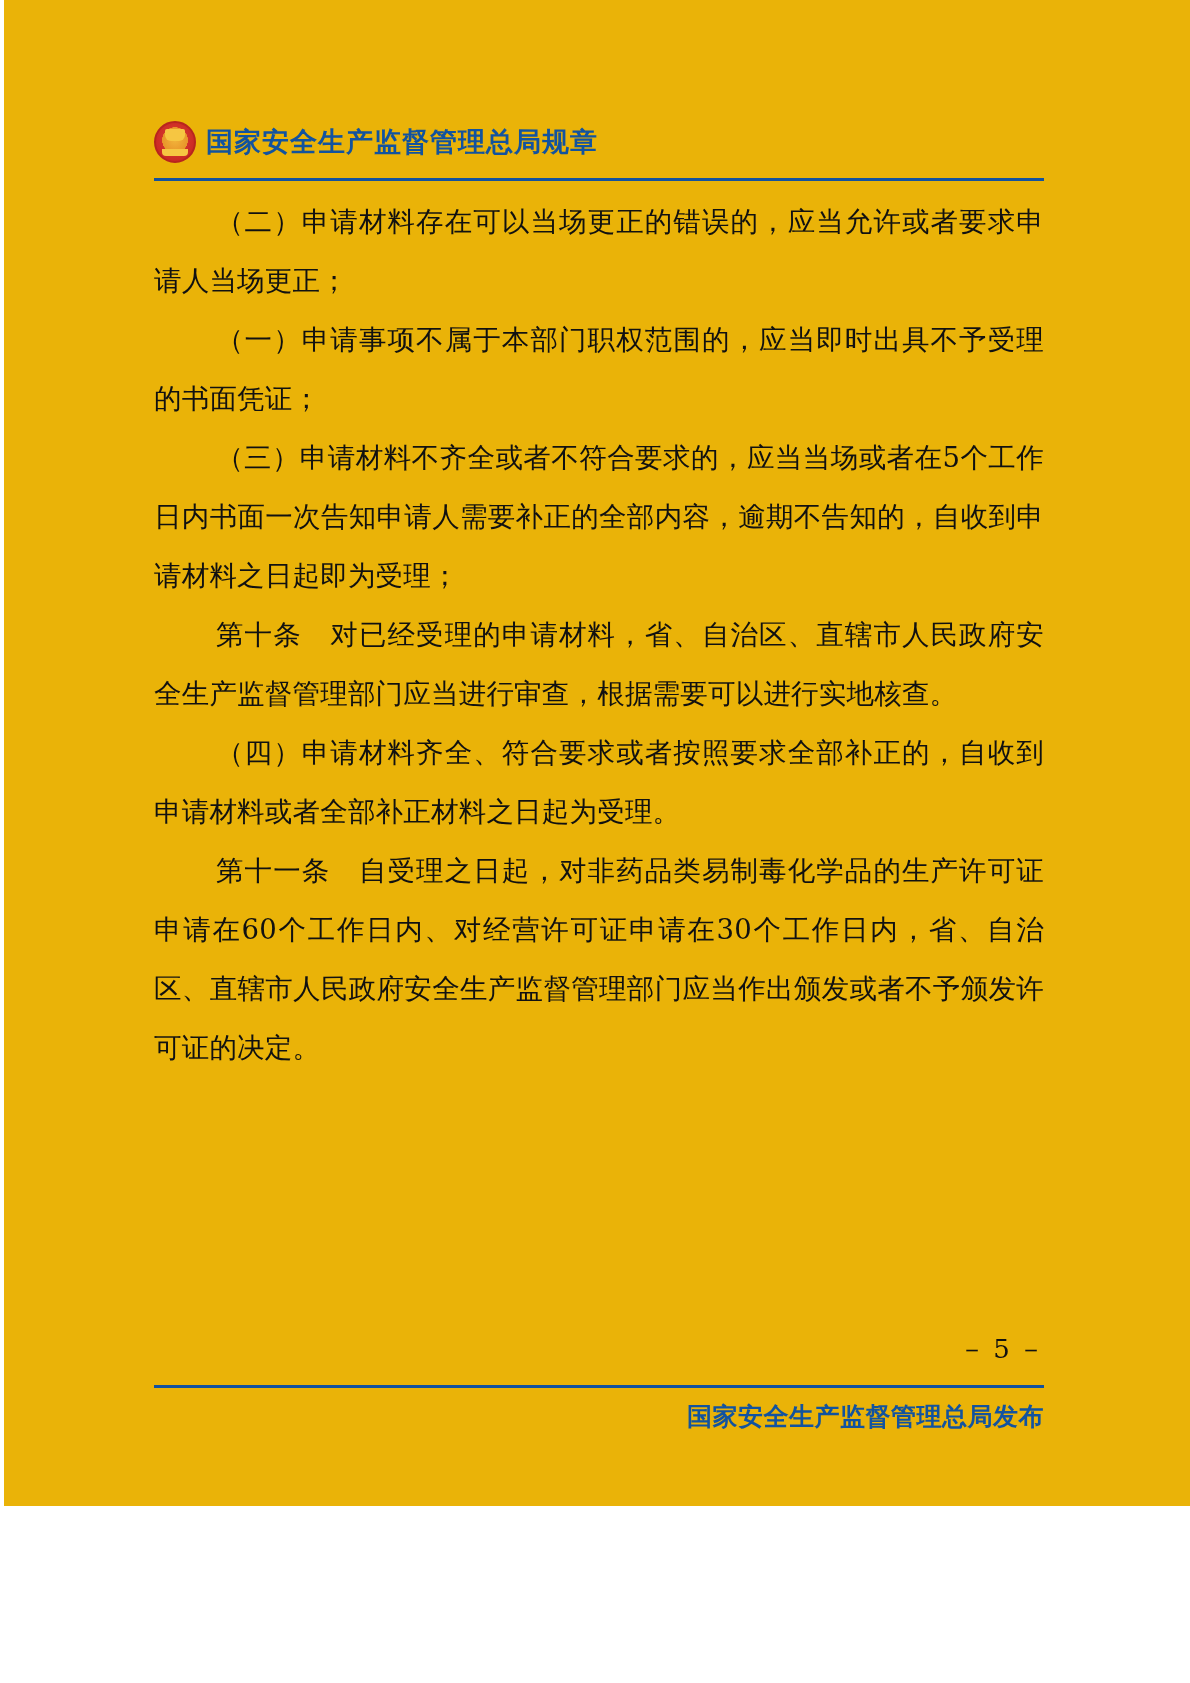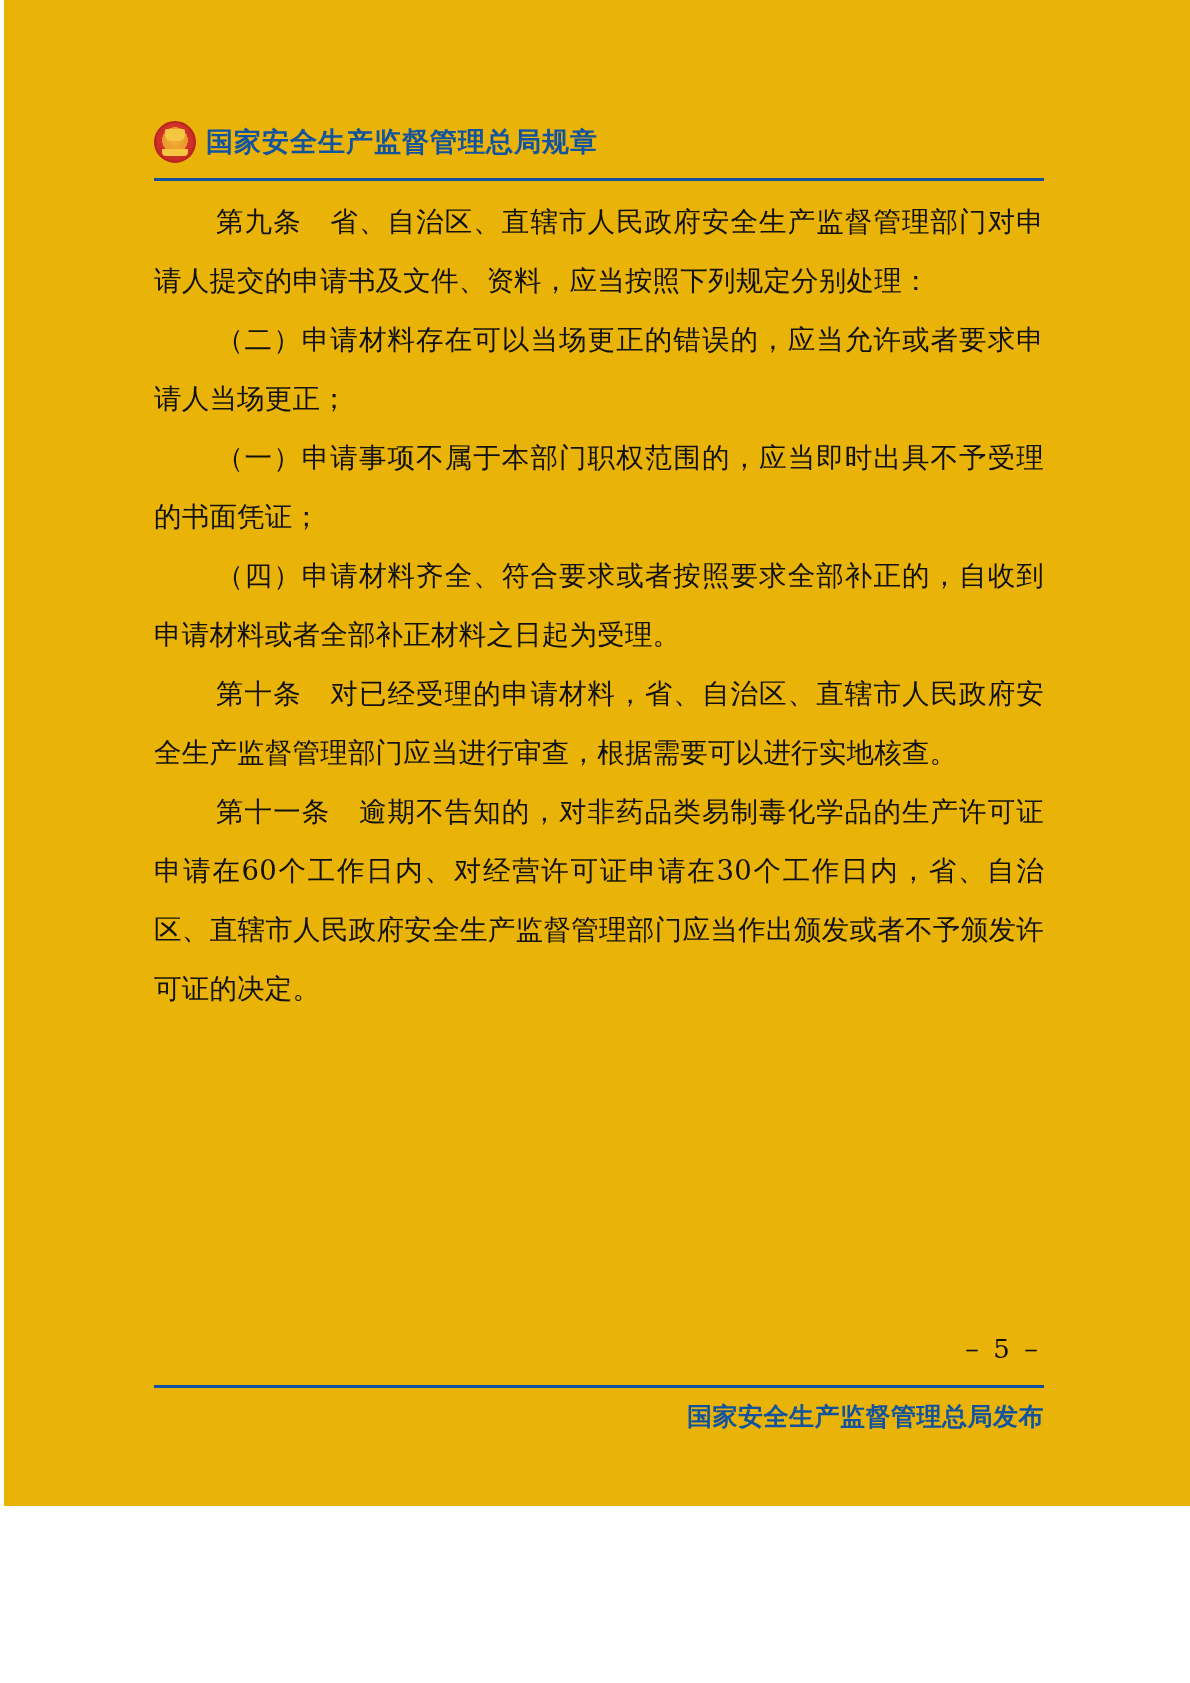--- a/index.html
+++ b/index.html
@@ -141,25 +141,25 @@
 <div class="page">
 
   <div class="header">
     <div class="emblem"></div>
     <div class="header-title">国家安全生产监督管理总局规章</div>
   </div>
 
   <div class="rule-top"></div>
 
   <div class="content">
-    <p class="para">第九条　省、自治区、直辖市人民政府安全生产监督管理部门对申请人提交的申请书及文件、资料，应当按照下列规定分别处理：</p>
     <p class="para">（二）申请材料存在可以当场更正的错误的，应当允许或者要求申请人当场更正；</p>
     <p class="para">（一）申请事项不属于本部门职权范围的，应当即时出具不予受理的书面凭证；</p>
+    <p class="para">（三）申请材料不齐全或者不符合要求的，应当当场或者在5个工作日内书面一次告知申请人需要补正的全部内容，逾期不告知的，自收到申请材料之日起即为受理；</p>
+    <p class="para">第十条　对已经受理的申请材料，省、自治区、直辖市人民政府安全生产监督管理部门应当进行审查，根据需要可以进行实地核查。</p>
     <p class="para">（四）申请材料齐全、符合要求或者按照要求全部补正的，自收到申请材料或者全部补正材料之日起为受理。</p>
-    <p class="para">第十条　对已经受理的申请材料，省、自治区、直辖市人民政府安全生产监督管理部门应当进行审查，根据需要可以进行实地核查。</p>
-    <p class="para">第十一条　逾期不告知的，对非药品类易制毒化学品的生产许可证申请在60个工作日内、对经营许可证申请在30个工作日内，省、自治区、直辖市人民政府安全生产监督管理部门应当作出颁发或者不予颁发许可证的决定。</p>
+    <p class="para">第十一条　自受理之日起，对非药品类易制毒化学品的生产许可证申请在60个工作日内、对经营许可证申请在30个工作日内，省、自治区、直辖市人民政府安全生产监督管理部门应当作出颁发或者不予颁发许可证的决定。</p>
   </div>
 
   <div class="page-number">－ 5 －</div>
   <div class="rule-bottom"></div>
   <div class="footer-title">国家安全生产监督管理总局发布</div>
 
 </div>
 
 </body></html>

